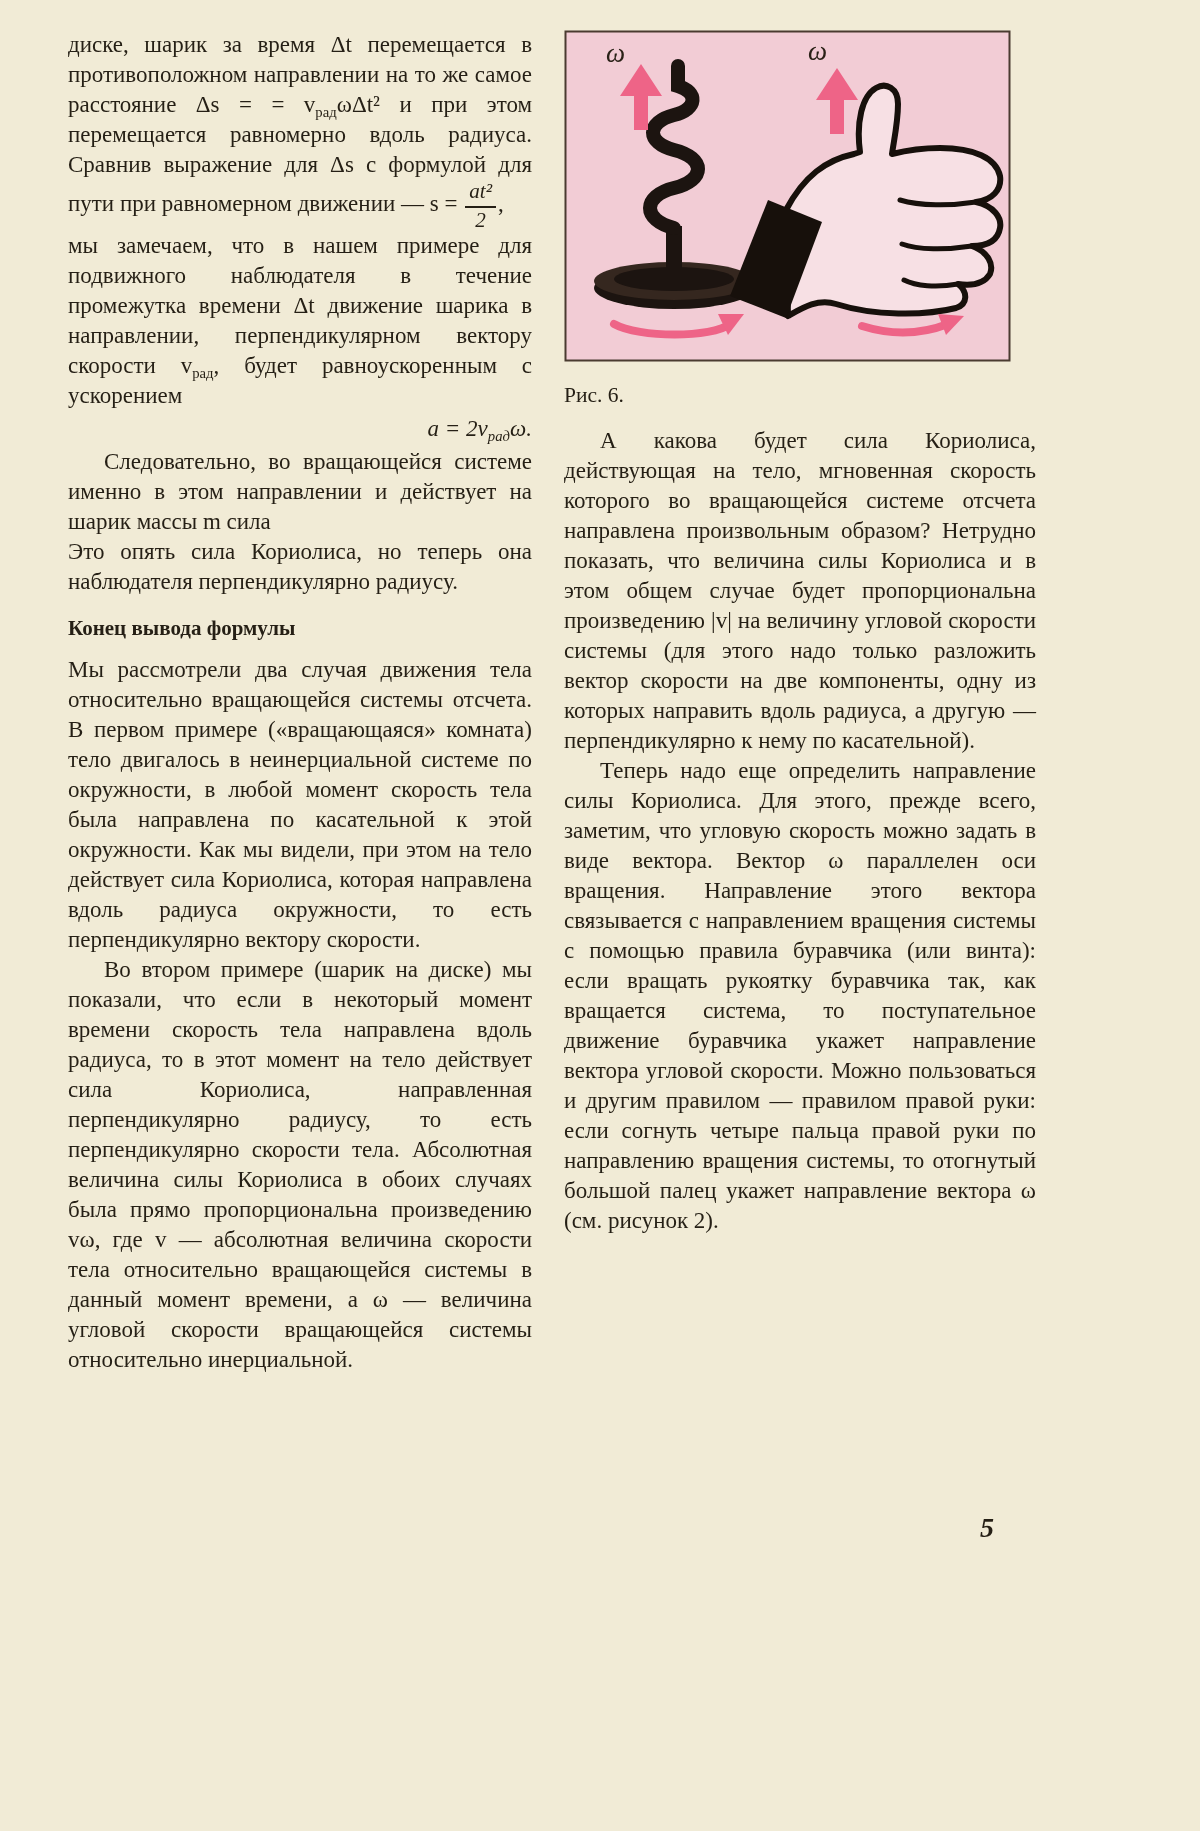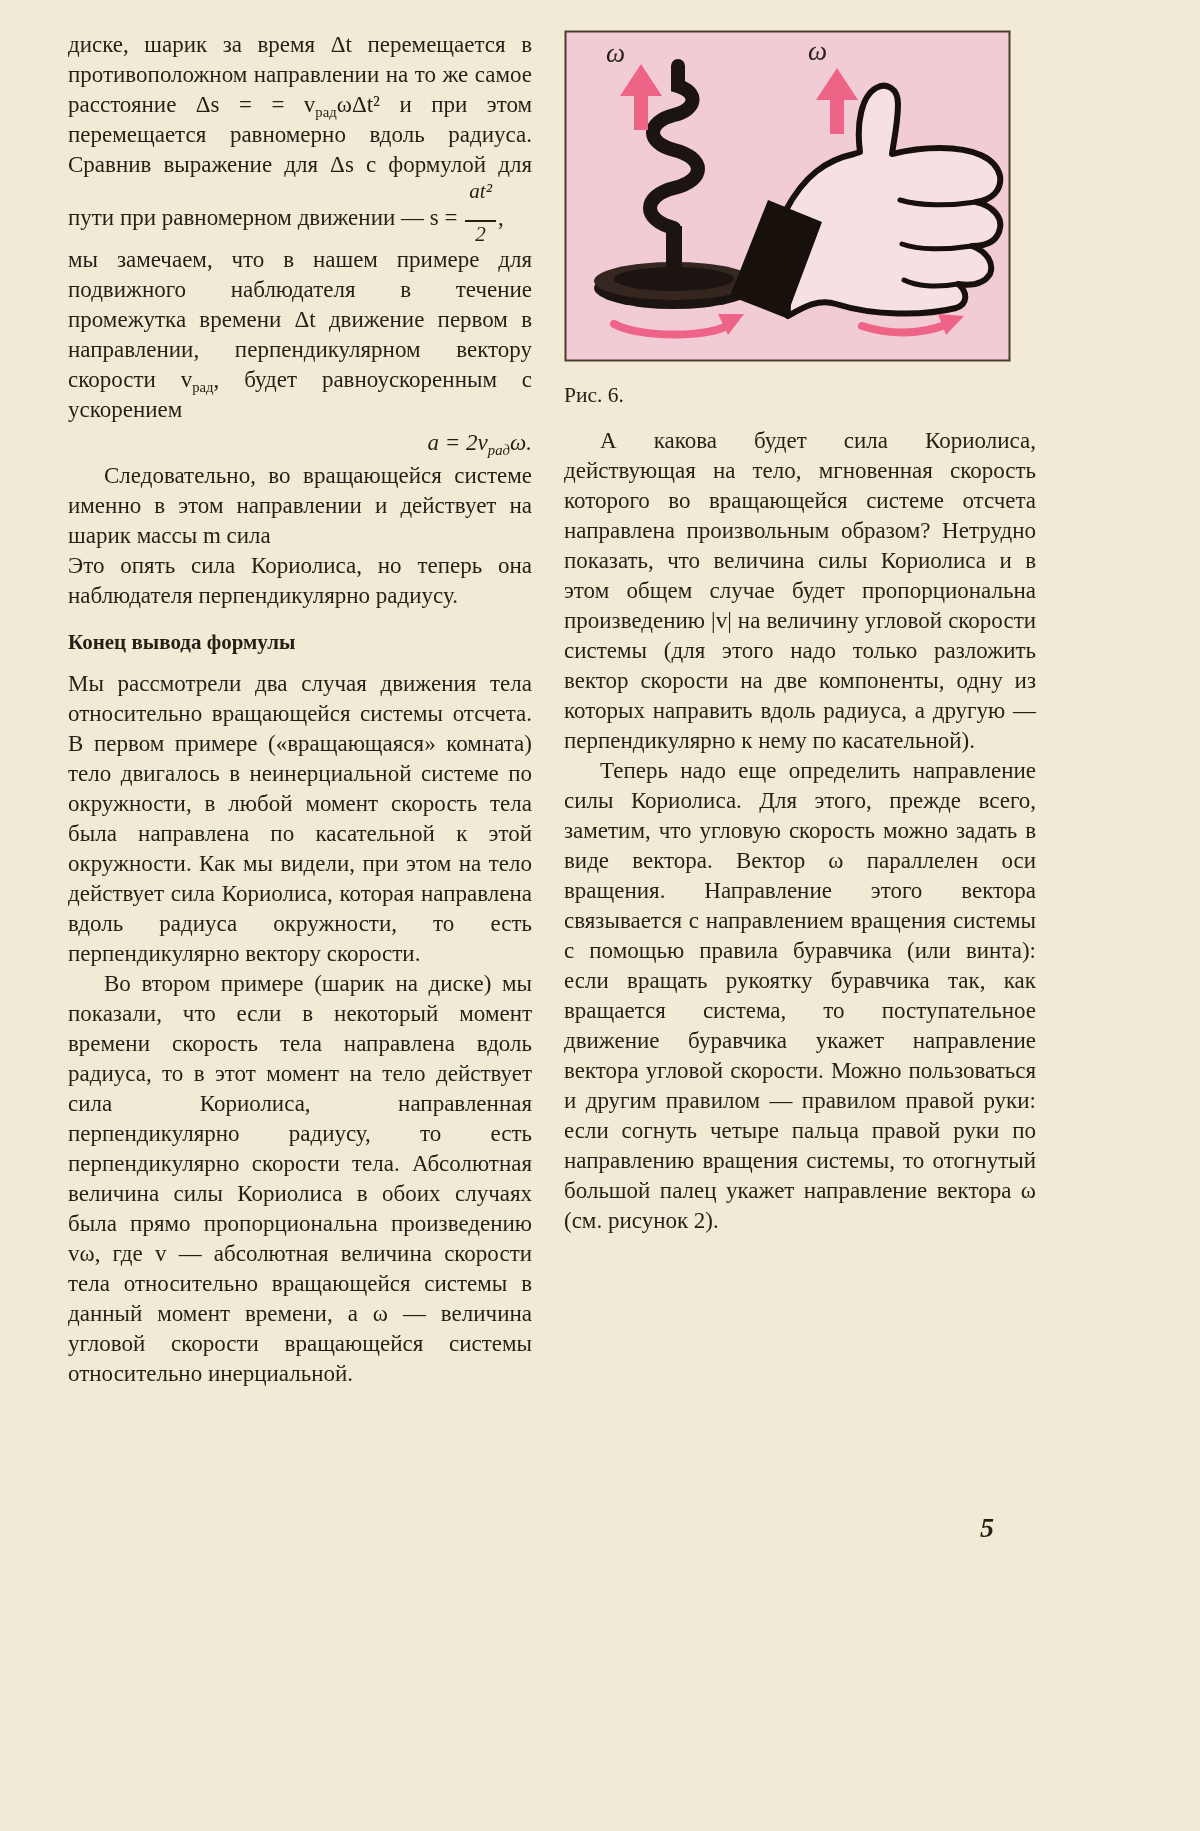--- a/index.html
+++ b/index.html
@@ -23,39 +23,39 @@
   p { margin: 0; text-indent: 36px; }
   .noindent { text-indent: 0; }
   .formula { text-align: right; font-style: italic; margin: 3px 0; text-indent: 0; }
   .heading { font-weight: bold; font-size: 21px; margin: 16px 0 12px; text-indent: 0; text-align: left; }
   .sub { font-size: 0.64em; vertical-align: -0.32em; line-height: 0; }
   .frac {
     display: inline-block; vertical-align: -0.78em;
     text-align: center; line-height: 1.05; font-style: italic; margin: 0 2px;
     font-size: 0.92em;
   }
-  .frac .num { display: block; border-bottom: 2px solid #251f15; padding: 0 4px 18px; }
+  .frac .num { display: block; border-bottom: 2px solid #251f15; padding: 0 4px 4px; }
   .frac .den { display: block; padding-top: 1px; }
   figure { margin: 0; }
   .fig-caption { font-size: 21.5px; margin: 10px 0 16px; text-align: left; text-indent: 0; }
   .pagenum {
     position: absolute; left: 980px; top: 1512px;
     font-size: 28px; font-weight: bold; font-style: italic;
   }
   svg text.omega { font-style: italic; font-size: 27px; fill: #2a2117; font-family: "Liberation Serif", serif; }
 </style>
 </head>
 <body>
 
 <div class="content">
 
   <div class="col left">
     <p class="noindent"><span>диске, шарик за время Δt перемещается в противоположном направлении на то же самое расстояние Δs = = v</span><span class="sub">рад</span><span>ωΔt² и при этом перемещается равномерно вдоль радиуса. Сравнив выражение для Δs с формулой для пути при равномерном движении — s = </span><span class="frac"><span class="num">at²</span><span class="den">2</span></span><span>,</span></p>
 
-    <p class="noindent"><span>мы замечаем, что в нашем примере для подвижного наблюдателя в течение промежутка времени Δt движение первом в направлении, перпендикулярном вектору скорости v</span><span class="sub">рад</span><span>, будет равноускоренным с ускорением</span></p>
+    <p class="noindent"><span>мы замечаем, что в нашем примере для подвижного наблюдателя в течение промежутка времени Δt движение шарика в направлении, перпендикулярном вектору скорости v</span><span class="sub">рад</span><span>, будет равноускоренным с ускорением</span></p>
 
     <div class="formula"><span>a = 2v</span><span class="sub">рад</span><span>ω.</span></div>
 
     <p>Следовательно, во вращающейся системе именно в этом направлении и действует на шарик массы m сила</p>
 
 
     <p class="noindent">Это опять сила Кориолиса, но теперь она наблюдателя перпендикулярно радиусу.</p>
 
     <div class="heading">Конец вывода формулы</div>
 

